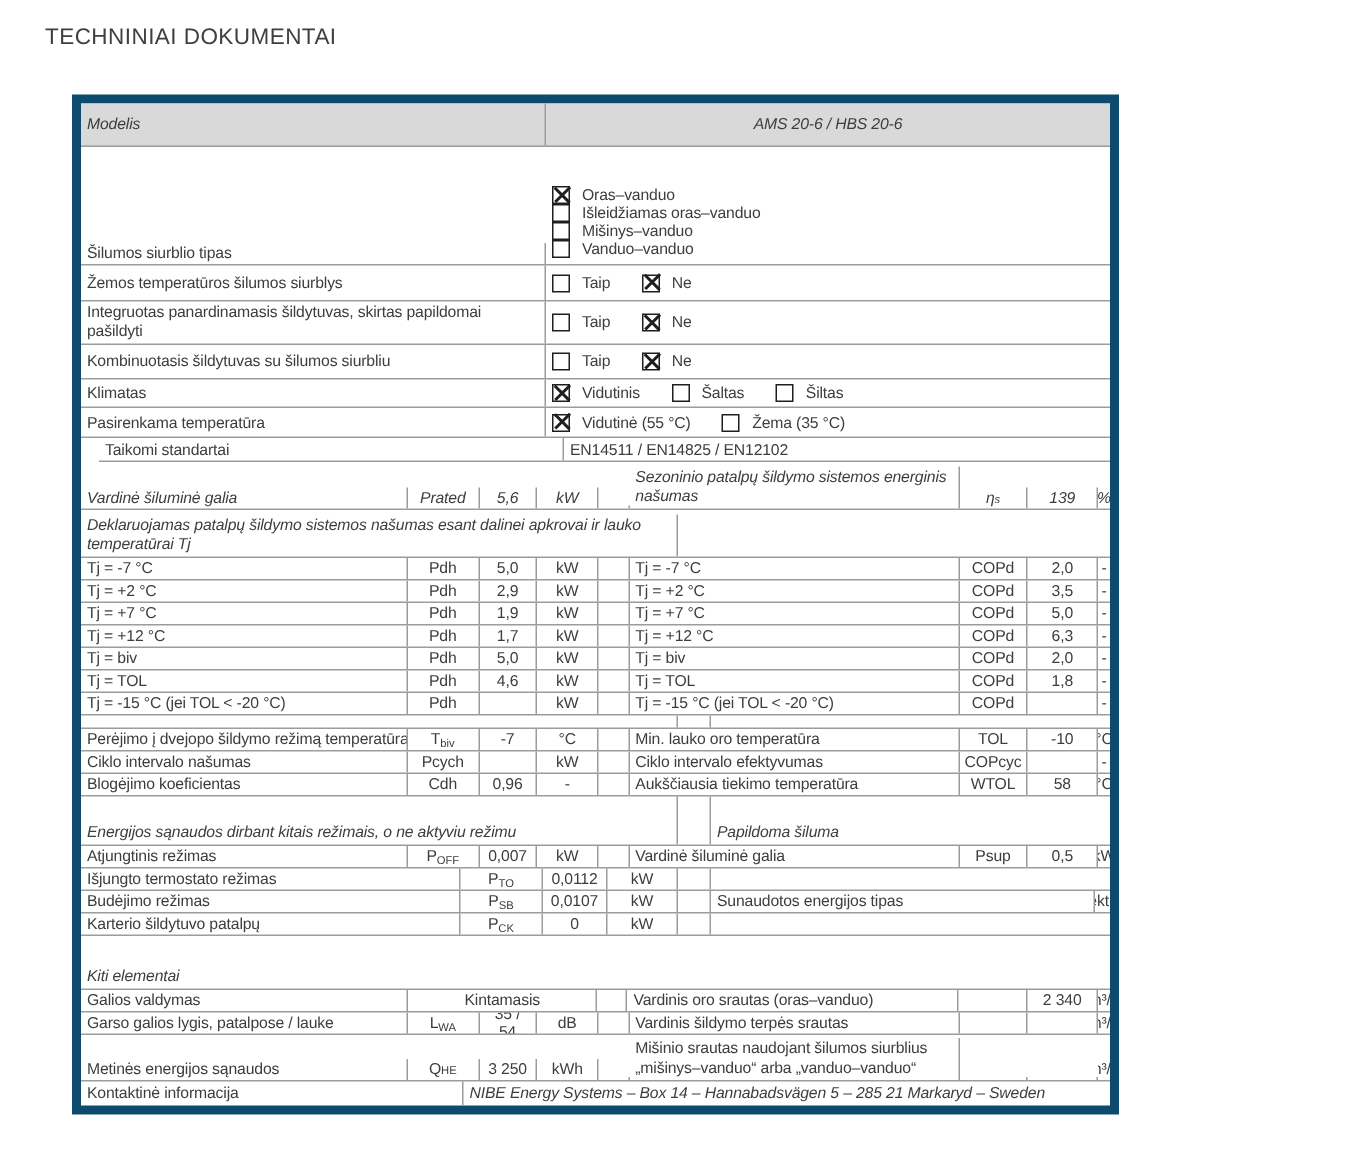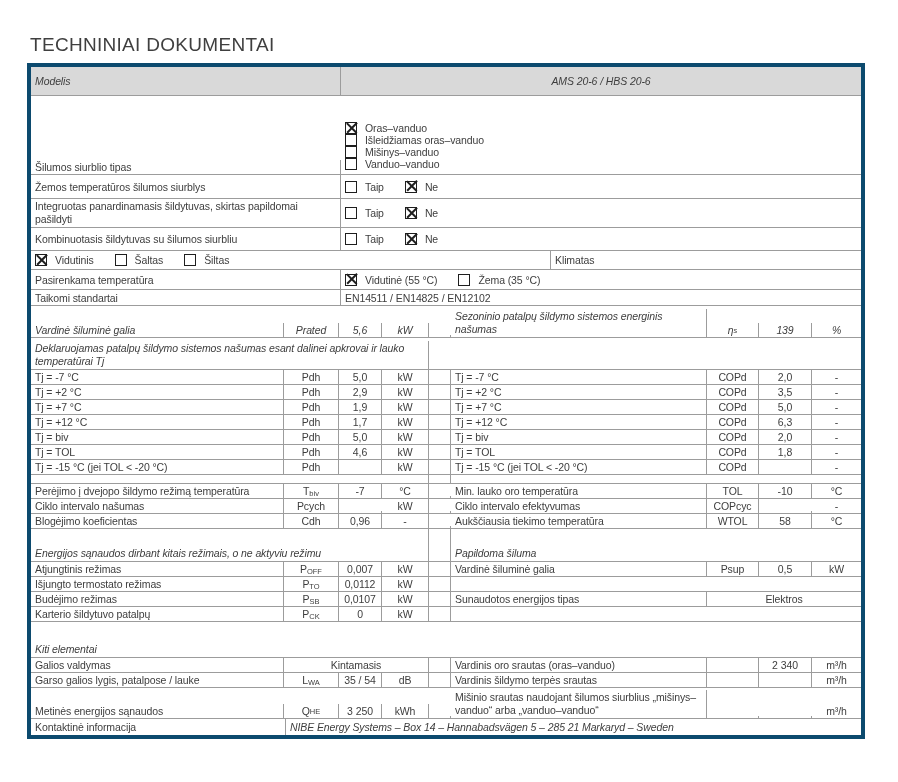--- a/index.html
+++ b/index.html
@@ -3,26 +3,26 @@
 <meta charset="utf-8">
 <style>
   * { box-sizing: border-box; margin: 0; padding: 0; }
   html,body { background:#ffffff; }
   .page {
     width: 898px; height: 782px; background:#ffffff; position: relative;
     font-family: "Liberation Sans", "DejaVu Sans", sans-serif;
     color: #3d3d3d; font-size: 10.5px; letter-spacing: -0.1px;
   }
   .title {
-    position: absolute; left: 30px; top: 34px;
-    font-size: 19px; color: #3f3f3f; letter-spacing: 0.3px;
+    position: absolute; left: 30px; top: 16px;
+    font-size: 15px; color: #3f3f3f; letter-spacing: 0.3px;
   }
   .tbl {
-    position: absolute; left: 27px; top: 63px; width: 838px;
-    border: 4px solid #0c4a6e; background: #fff;
+    position: absolute; left: 48px; top: 63px; width: 698px;
+    border: 6px solid #0c4a6e; background: #fff;
   }
   .row { display: flex; border-bottom: 1px solid #9c9c9c; align-items: stretch; }
   .row:last-child { border-bottom: none; }
   .c { border-right: 1px solid #9c9c9c; padding: 1px 4px; display: flex; align-items: center; overflow: hidden; }
   .row > .c:last-child { border-right: none; }
   .lab { justify-content: flex-start; }
   .ctr { justify-content: center; text-align: center; }
   .top { align-items: flex-end; }
   .top .c { align-items: flex-start; padding-top: 1px; }
   .bottom .c { align-items: flex-end; padding-bottom: 2px; }
@@ -47,26 +47,26 @@
   .rspan { flex: 1; }
 
   
   .r-head { height: 29px; background: #d9d9d9; }
   .r-pump { height: 79px; }
   .r-low  { height: 24px; }
   .r-int  { height: 29px; }
   .r-comb { height: 23px; }
   .r-clim { height: 19px; }
   .r-temp { height: 20px; }
-  .r-std  { height: 16px; }
+  .r-std  { height: 16px; margin-left: 12px; }
   .r-rated{ height: 32px; }
   .r-decl { height: 32px; }
   .r-tj   { height: 15px; }
   .r-spacer { height: 9px; }
-  .r-cyc  { height: 15px; align-items: flex-end; }
+  .r-cyc  { height: 15px; }
   .r-modehead { height: 33px; }
   .r-mode { height: 15px; }
   .r-otherhead { height: 36px; }
   .r-other { height: 15px; justify-content: space-between; }
   .r-met  { height: 31px; }
   .r-contact { height: 16px; }
 
   
   .cb { width: 12px; height: 12px; border: 1.6px solid #1e1e1e; position: relative; display: inline-block; flex: none; background:#fff; }
   .cb.checked::before, .cb.checked::after {
@@ -156,35 +156,35 @@
           <span class="optlab">Taip</span>
         </div>
         <div class="opt">
           <span class="cb checked"></span>
           <span class="optlab">Ne</span>
         </div>
       </div>
     </div>
 
     <div class="row r-clim">
+      <div class="c lab lab310">Klimatas</div>
       <div class="c rest">
         <div class="opt">
           <span class="cb checked"></span>
           <span class="optlab">Vidutinis</span>
         </div>
         <div class="opt">
           <span class="cb"></span>
           <span class="optlab">Šaltas</span>
         </div>
         <div class="opt">
           <span class="cb"></span>
           <span class="optlab">Šiltas</span>
         </div>
       </div>
-      <div class="c lab lab310">Klimatas</div>
     </div>
 
     <div class="row r-temp">
       <div class="c lab lab310">Pasirenkama temperatūra</div>
       <div class="c rest">
         <div class="opt">
           <span class="cb checked"></span>
           <span class="optlab">Vidutinė (55 °C)</span>
         </div>
         <div class="opt">

